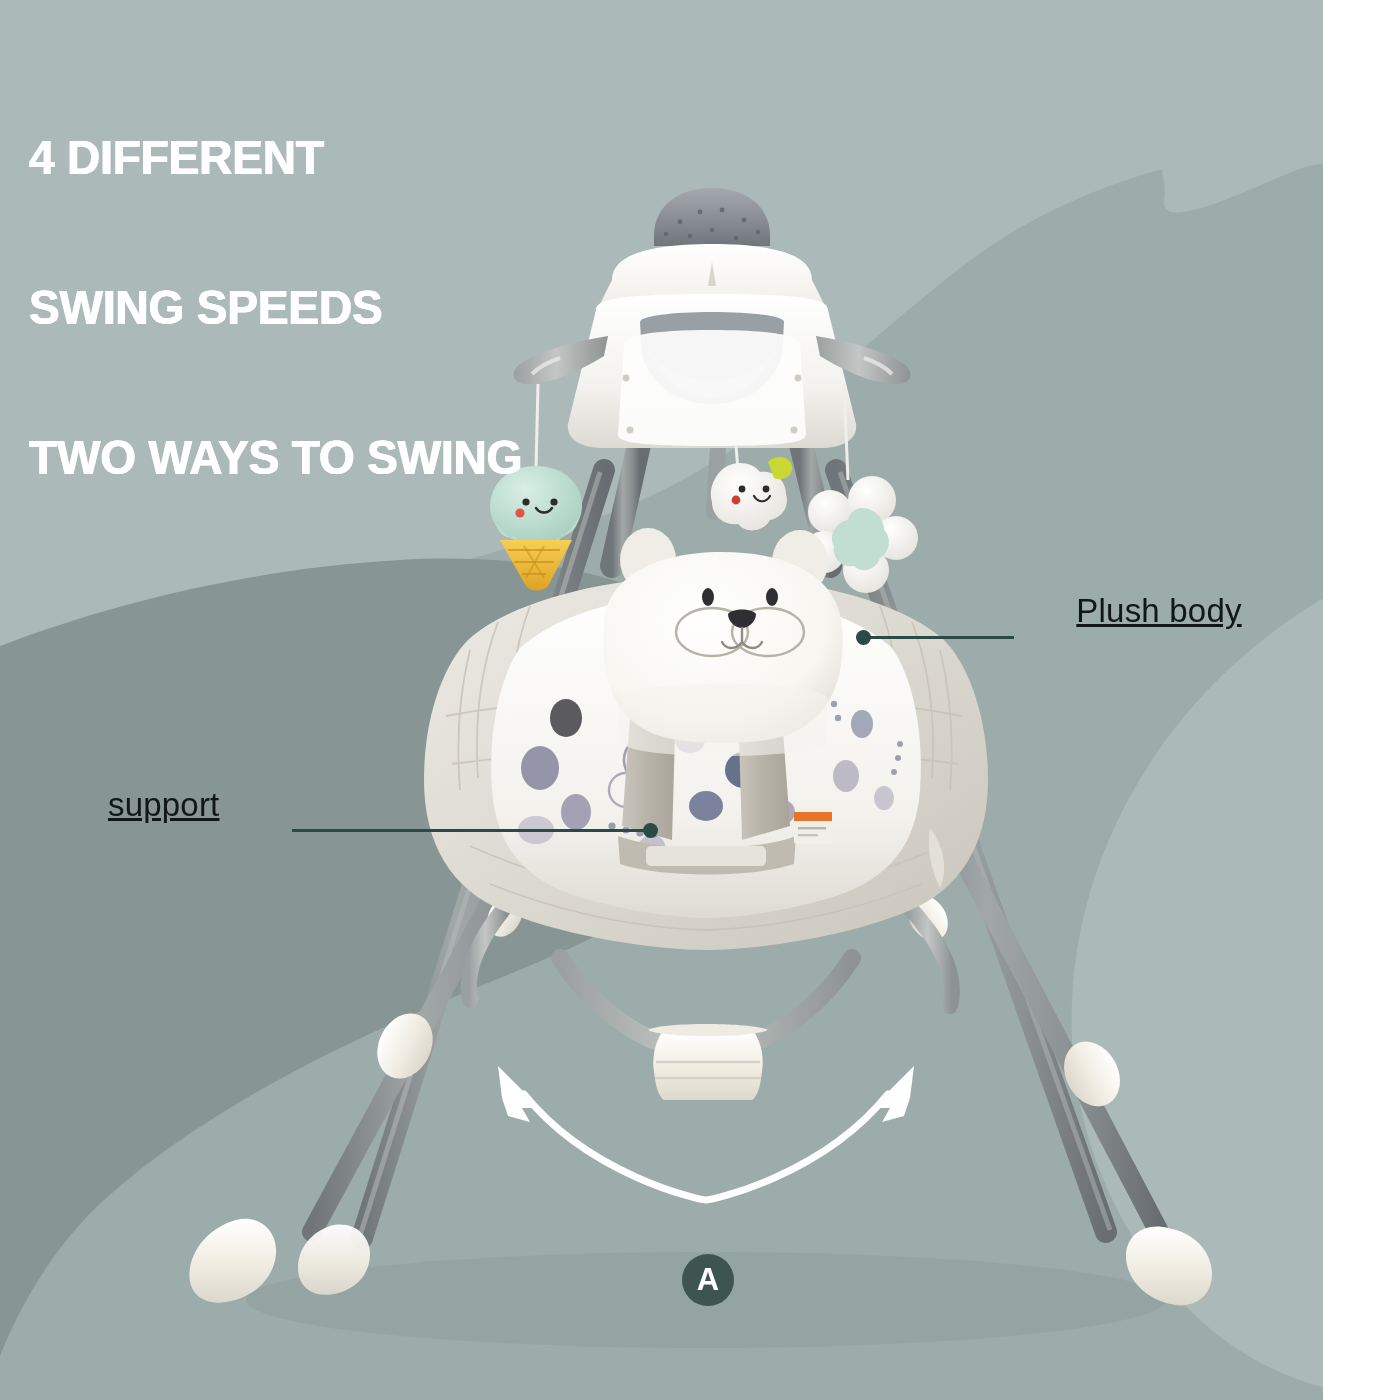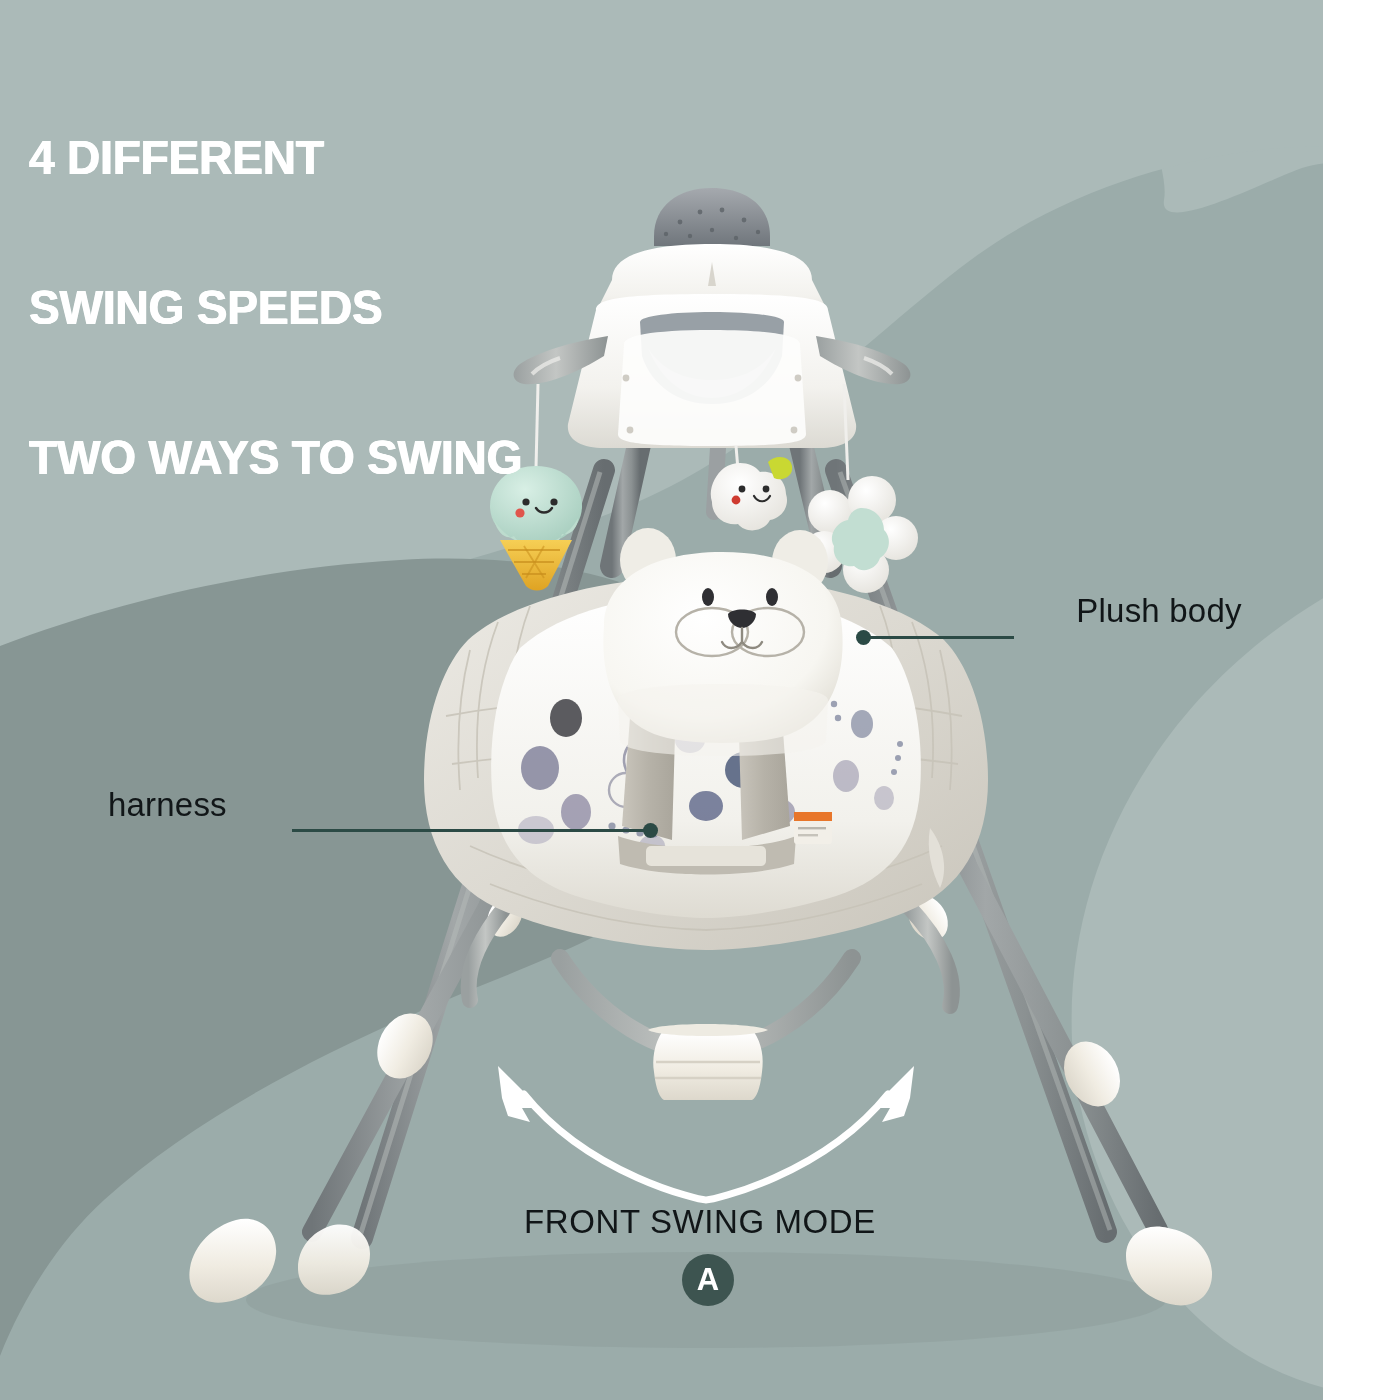--- a/index.html
+++ b/index.html
@@ -50,21 +50,21 @@
   
   .callout {
     position: absolute;
     color: #111618;
     font-family: "Liberation Sans", sans-serif;
     font-size: 33px;
     line-height: 41px;
     font-weight: normal;
     letter-spacing: 0.2px;
   }
-  .callout .co-line { display: block; }
+  .callout .co-line { display: block; text-decoration: underline; }
 
   #callout-plush {
     left: 1014px;
     top: 590px;
     width: 290px;
     text-align: center;
   }
   #callout-harness {
     left: 108px;
     top: 784px;
@@ -483,19 +483,18 @@
 
   <div class="leader" id="leader-plush"></div>
   <div class="leader-dot" id="leader-plush-dot"></div>
   <div class="callout" id="callout-plush">
     <span class="co-line">Plush body</span>
   </div>
 
   <div class="leader" id="leader-harness"></div>
   <div class="leader-dot" id="leader-harness-dot"></div>
   <div class="callout" id="callout-harness">
-    <span class="co-line">harness</span>
+    <span class="co-line">support</span>
   </div>
 
-  <div id="swing-mode">FRONT SWING MODE</div>
   <div id="mode-badge">A</div>
 
 </div>
 
 </body></html>

